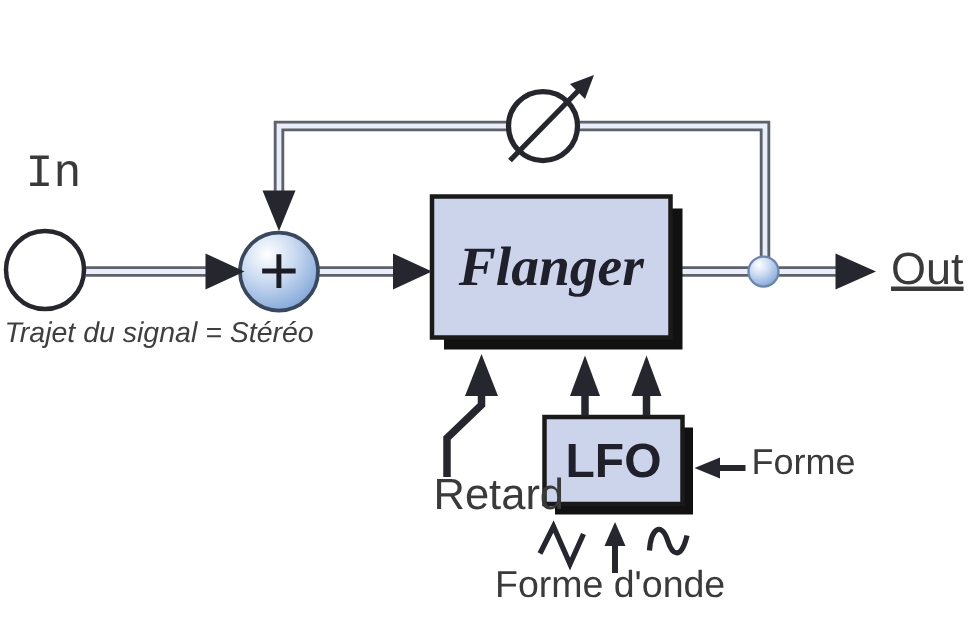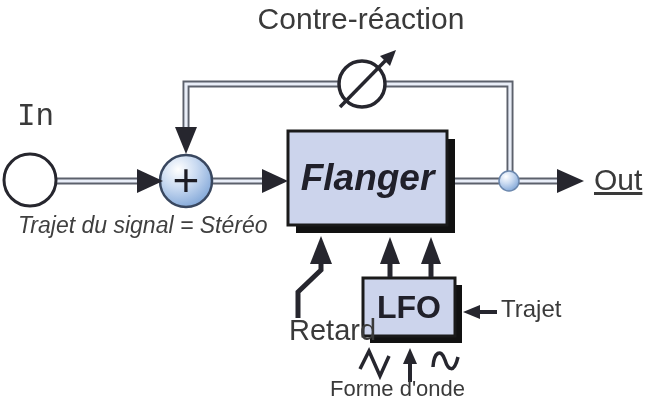--- a/index.html
+++ b/index.html
@@ -10,25 +10,25 @@
   #wires{position:absolute;left:0;top:0;z-index:1;}
   .lbl{position:absolute;z-index:2;color:#3a3a3a;white-space:nowrap;}
   .lbl-center{text-align:center;}
   .block-label{
     position:absolute;z-index:2;display:flex;align-items:center;justify-content:center;
     color:#20202a;font-weight:bold;
   }
   #lbl-feedback{left:211px;top:2px;width:300px;font-size:30px;}
   #lbl-in{left:17px;top:99px;font-size:31px;font-family:Liberation Mono, monospace;}
   #lbl-out{left:594px;top:163px;font-size:30px;text-decoration:underline;}
-  #lbl-signalpath{left:18px;top:212px;font-size:23px;font-style:italic;color:#3f3f3f;}
+  #lbl-signalpath{left:3px;top:212px;font-size:19px;font-style:italic;color:#3f3f3f;}
   #lbl-retard{left:245px;top:314px;font-size:29px;margin-left:44px;}
   #lbl-phase{left:501px;top:295px;font-size:24px;}
-  #lbl-forme{left:330px;top:376px;font-size:22px;}
-  #lbl-flanger{left:288px;top:131px;width:159px;height:94px;font-size:37px;font-style:italic;}
+  #lbl-forme{left:330px;top:376px;font-size:25px;}
+  #lbl-flanger{left:288px;top:131px;width:159px;height:94px;font-size:37px;font-style:italic;font-family:Liberation Serif, serif;}
   #lbl-lfo{left:363px;top:278px;width:92px;height:58px;font-size:32px;}
   #sum-plus{
     position:absolute;z-index:3;left:160px;top:154px;width:52px;height:52px;
     display:flex;align-items:center;justify-content:center;
     font-size:46px;font-weight:400;color:#1c1c24;line-height:48px;
   }
 </style>
 </head>
 <body>
 
@@ -114,31 +114,30 @@
     </g>
     <g>
       <line x1="410" y1="382" x2="410" y2="361" stroke="#26262e" stroke-width="4"></line>
       <polygon points="403,364 417,364 410,348" fill="#26262e"></polygon>
     </g>
     <g>
       <path d="M433,367 C434,352 441,348 445,360 C448,370 454,374 458,357" fill="none" stroke="#26262e" stroke-width="3.5"></path>
     </g>
   </svg>
 
-  <div class="lbl lbl-center" id="lbl-feedback">Contre-réaction</div>
 
   <div class="lbl" id="lbl-in">In</div>
 
   <div class="lbl" id="lbl-out">Out</div>
 
   <div class="lbl" id="lbl-signalpath">Trajet du signal = Stéréo</div>
 
   <div class="lbl" id="lbl-retard">Retard</div>
 
-  <div class="lbl" id="lbl-phase">Trajet</div>
+  <div class="lbl" id="lbl-phase">Forme</div>
 
   <div class="lbl" id="lbl-forme">Forme d'onde</div>
 
   <div class="block-label" id="lbl-flanger">Flanger</div>
 
   <div class="block-label" id="lbl-lfo">LFO</div>
 
   <div id="sum-plus">+</div>
 
 </div>

